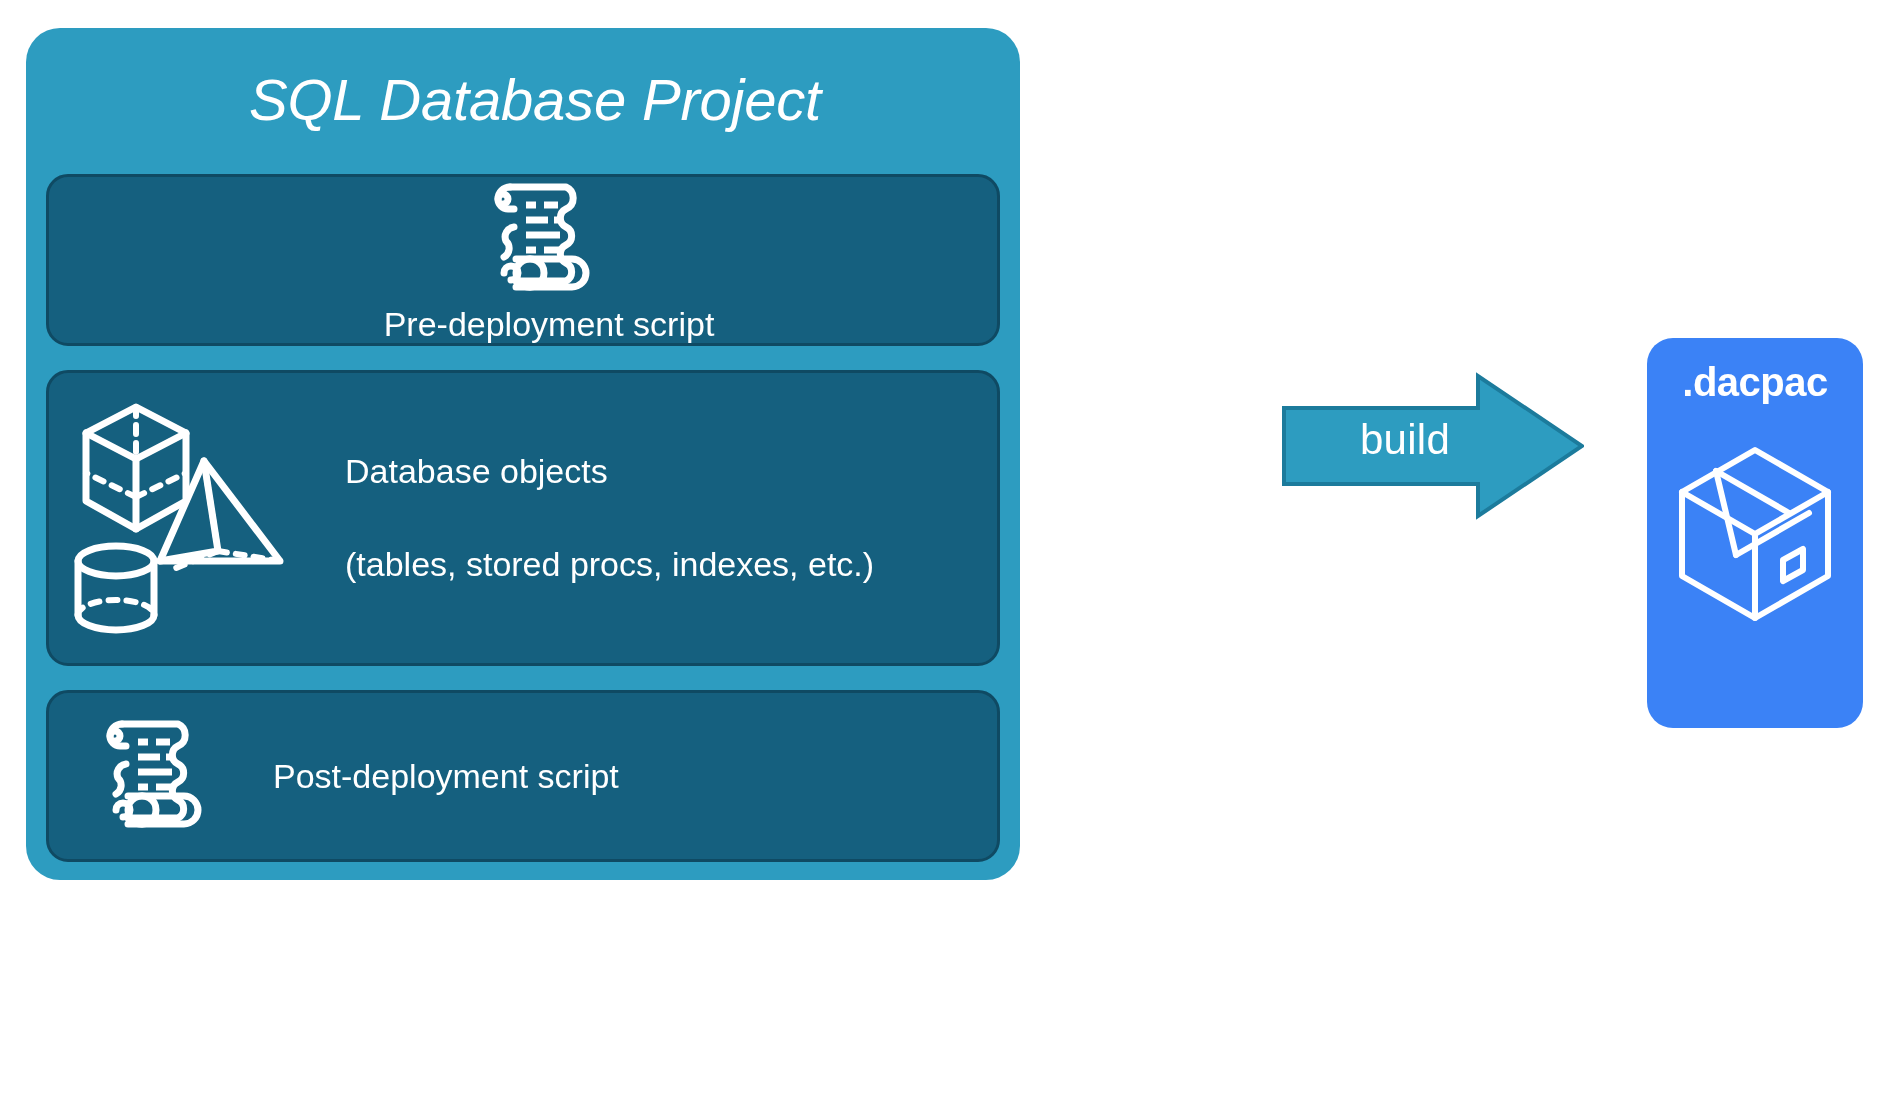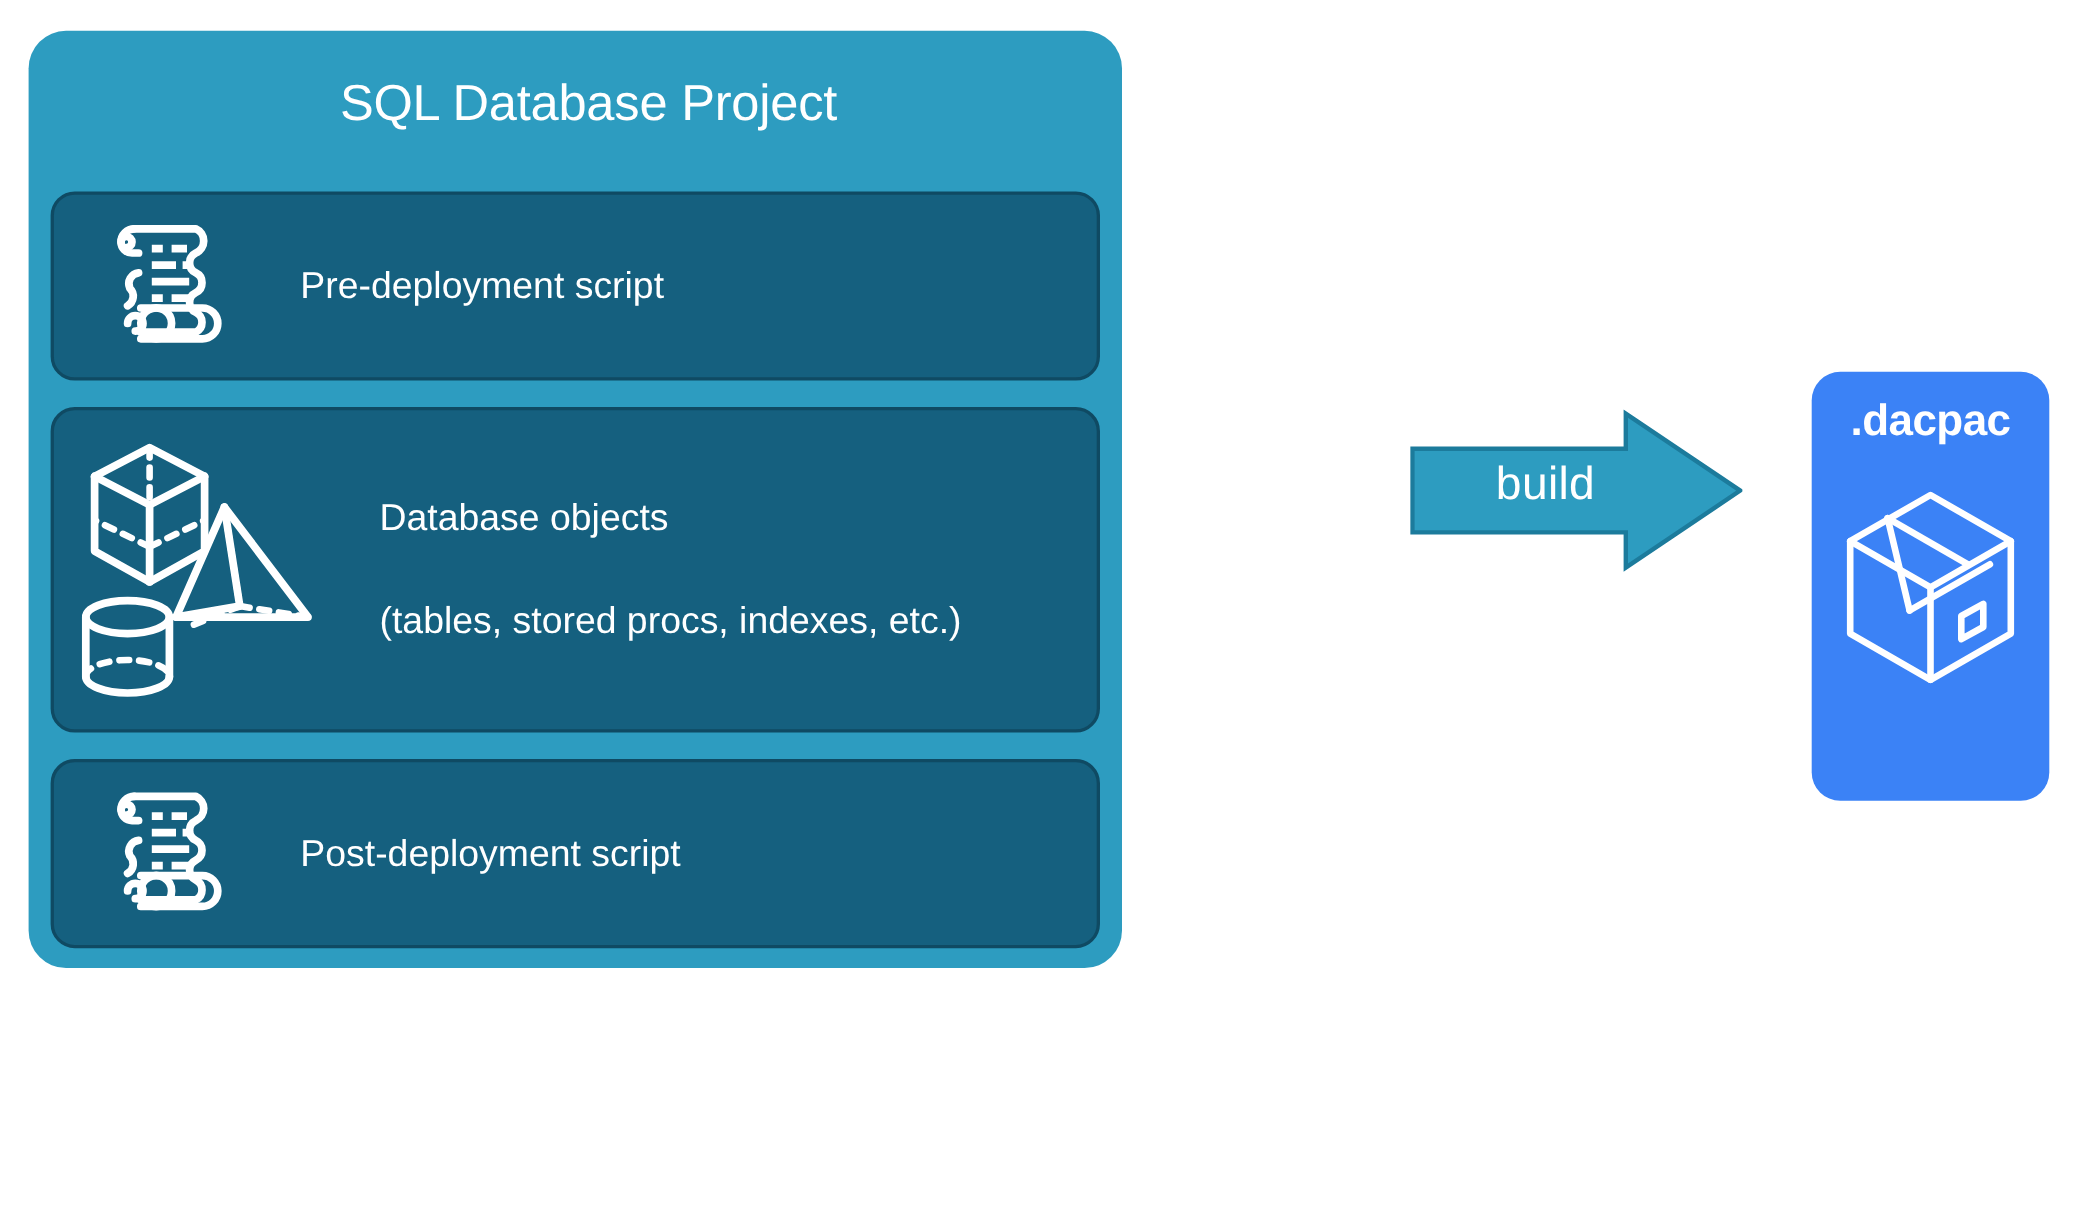--- a/index.html
+++ b/index.html
@@ -28,41 +28,42 @@
     box-sizing: border-box;
   }
 
   #project-title {
     position: absolute;
     left: 0;
     top: 40px;
     width: 100%;
     text-align: center;
     color: #ffffff;
-    font-size: 46px;
+    font-size: 58px;
     font-weight: 400;
     letter-spacing: -0.2px;
     line-height: 1.1;
     padding-left: 24px;
     box-sizing: border-box;
+    font-style: italic;
   }
 
   
   .card {
     position: absolute;
     left: 20px;
     width: 954px;
     background: #15607f;
     border: 3px solid #0f4a63;
     border-radius: 22px;
     box-sizing: border-box;
     display: flex;
     align-items: center;
   }
-  #card-pre  { top: 146px; height: 172px; }
+  #card-pre  { top: 146px; height: 172px; flex-direction: column; }
   #card-objs { top: 342px; height: 296px; }
   #card-post { top: 662px; height: 172px; }
 
   .card-icon {
     flex: 0 0 auto;
     display: flex;
     align-items: center;
     justify-content: center;
   }
   .card-label {

